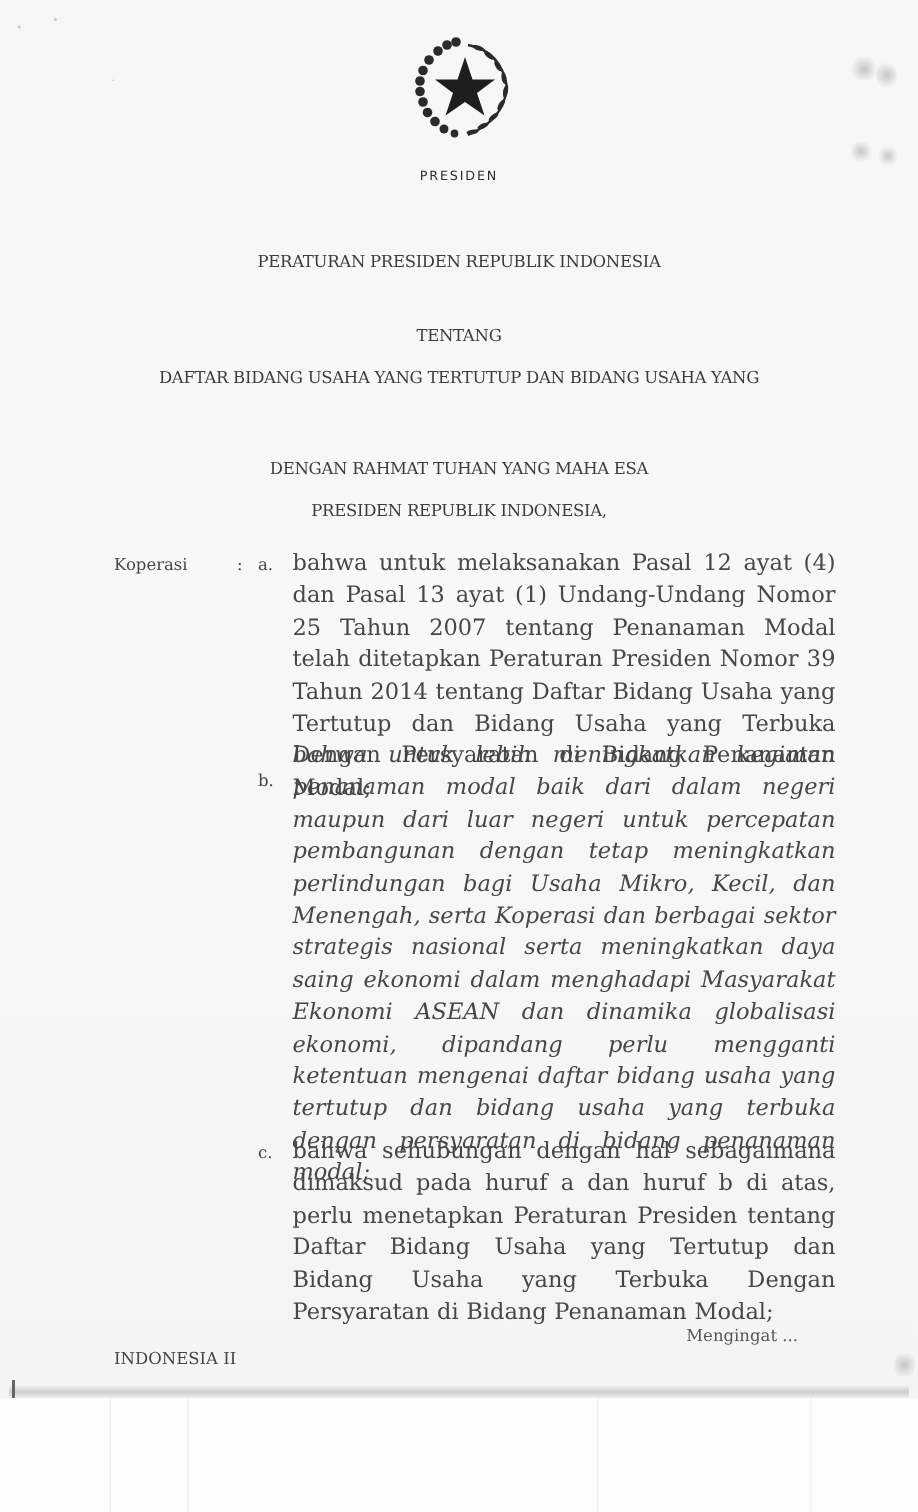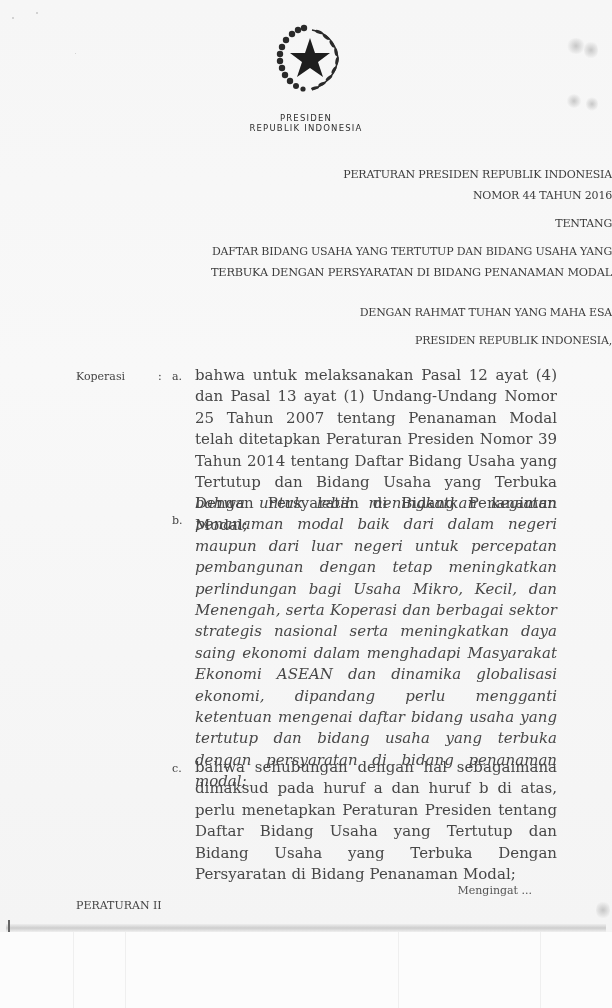--- a/index.html
+++ b/index.html
@@ -57,21 +57,21 @@
       letter-spacing: 1.2px;
       color: #2e2e2e;
       line-height: 11px;
     }
     .cap1 { top: 113px; }
     .cap2 { top: 123px; }
 
     .center-line {
       position: absolute;
       left: 0; width: 612px;
-      text-align: right;
+      text-align: center;
       font-size: 11px;
       color: #3c3c3c;
       letter-spacing: -0.2px;
       white-space: nowrap;
     }
     .t1 { top: 168px; }
     .t2 { top: 189px; }
     .t3 { top: 217px; }
     .t4 { top: 245px; font-size: 11px; }
     .t5 { top: 266px; font-size: 11.3px; }
@@ -160,44 +160,41 @@
       <ellipse cx="65" cy="39" rx="4" ry="1.6" transform="rotate(100 65 39)"></ellipse>
       <ellipse cx="62" cy="48" rx="4" ry="1.6" transform="rotate(120 62 48)"></ellipse>
       <ellipse cx="57" cy="56" rx="4" ry="1.6" transform="rotate(140 57 56)"></ellipse>
       <ellipse cx="50" cy="62" rx="4" ry="1.6" transform="rotate(155 50 62)"></ellipse>
       <ellipse cx="43" cy="66" rx="4" ry="1.6" transform="rotate(170 43 66)"></ellipse>
     </g>
     <polygon fill="#1e1e1e" points="38,16 43,31 58,31 46,40 51,55 38,46 25,55 30,40 18,31 33,31"></polygon>
   </svg>
 
   <div class="emblem-caption cap1">PRESIDEN</div>
-  <div class="emblem-caption cap2">REPUBLIK INDONESIA</div>
 
   <div class="center-line t1">PERATURAN PRESIDEN REPUBLIK INDONESIA</div>
-  <div class="center-line t2">NOMOR 44 TAHUN 2016</div>
   <div class="center-line t3">TENTANG</div>
   <div class="center-line t4">DAFTAR BIDANG USAHA YANG TERTUTUP DAN BIDANG USAHA YANG</div>
-  <div class="center-line t5">TERBUKA DENGAN PERSYARATAN DI BIDANG PENANAMAN MODAL</div>
   <div class="center-line t7">PRESIDEN REPUBLIK INDONESIA,</div>
   <div class="center-line t6">DENGAN RAHMAT TUHAN YANG MAHA ESA</div>
 
   <div class="consider-label">Koperasi</div>
   <div class="consider-colon">:</div>
 
   <div class="item-letter item-a-letter">a.</div>
   <div class="item-text item-a">bahwa untuk melaksanakan Pasal 12 ayat (4) dan Pasal 13 ayat (1) Undang-Undang Nomor 25 Tahun 2007 tentang Penanaman Modal telah ditetapkan Peraturan Presiden Nomor 39 Tahun 2014 tentang Daftar Bidang Usaha yang Tertutup dan Bidang Usaha yang Terbuka Dengan Persyaratan di Bidang Penanaman Modal;</div>
 
   <div class="item-letter item-b-letter">b.</div>
   <div class="item-text item-b">bahwa untuk lebih meningkatkan kegiatan penanaman modal baik dari dalam negeri maupun dari luar negeri untuk percepatan pembangunan dengan tetap meningkatkan perlindungan bagi Usaha Mikro, Kecil, dan Menengah, serta Koperasi dan berbagai sektor strategis nasional serta meningkatkan daya saing ekonomi dalam menghadapi Masyarakat Ekonomi ASEAN dan dinamika globalisasi ekonomi, dipandang perlu mengganti ketentuan mengenai daftar bidang usaha yang tertutup dan bidang usaha yang terbuka dengan persyaratan di bidang penanaman modal;</div>
 
   <div class="item-letter item-c-letter">c.</div>
   <div class="item-text item-c">bahwa sehubungan dengan hal sebagaimana dimaksud pada huruf a dan huruf b di atas, perlu menetapkan Peraturan Presiden tentang Daftar Bidang Usaha yang Tertutup dan Bidang Usaha yang Terbuka Dengan Persyaratan di Bidang Penanaman Modal;</div>
 
   <div class="continuation">Mengingat ...</div>
-  <div class="distribution">PERATURAN II</div>
+  <div class="distribution">INDONESIA II</div>
 </div>
 
 <div class="scan-edge"></div>
 <div class="scan-edge-left"></div>
 
 <div class="page-bottom">
   <span class="strip" style="left:73px;"></span>
   <span class="strip" style="left:125px;"></span>
   <span class="strip" style="left:398px;"></span>
   <span class="strip" style="left:540px;"></span>

